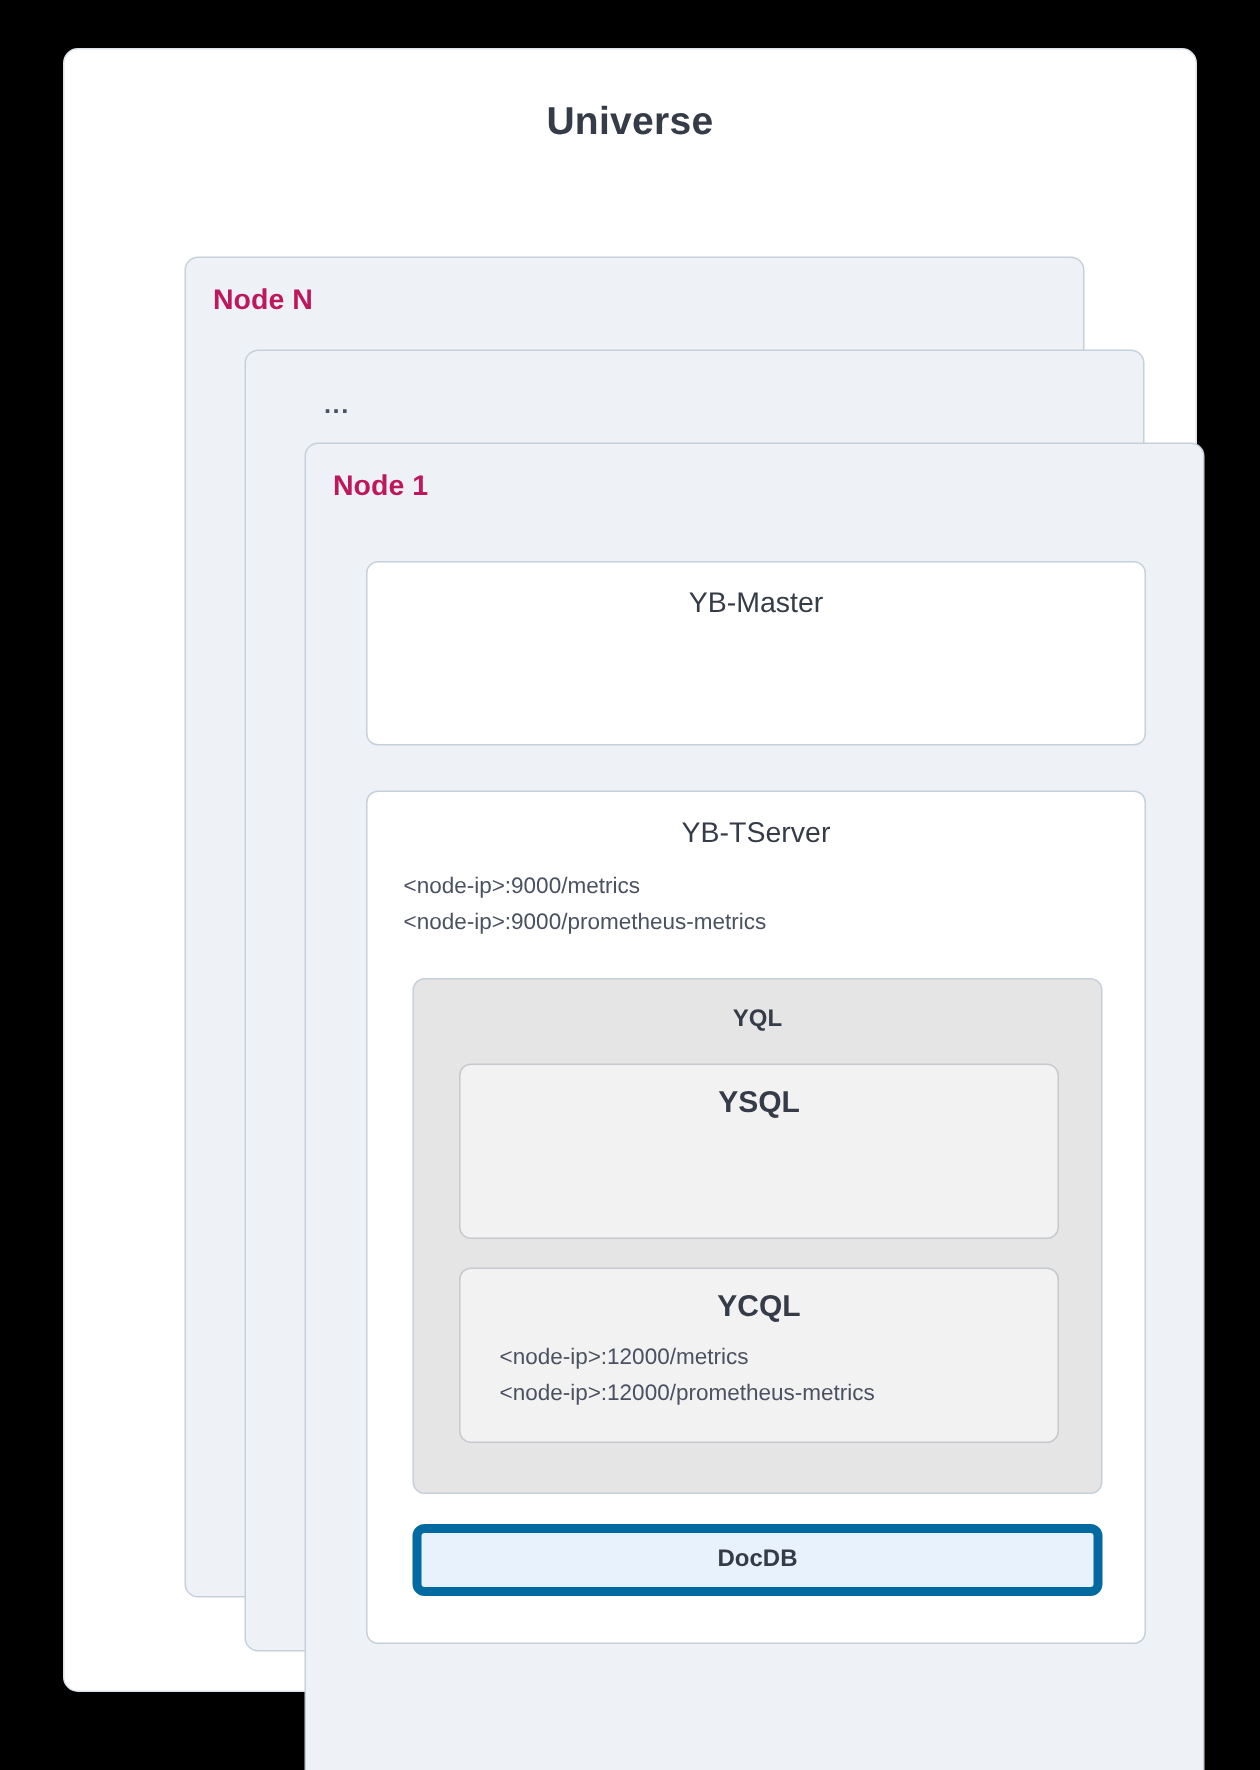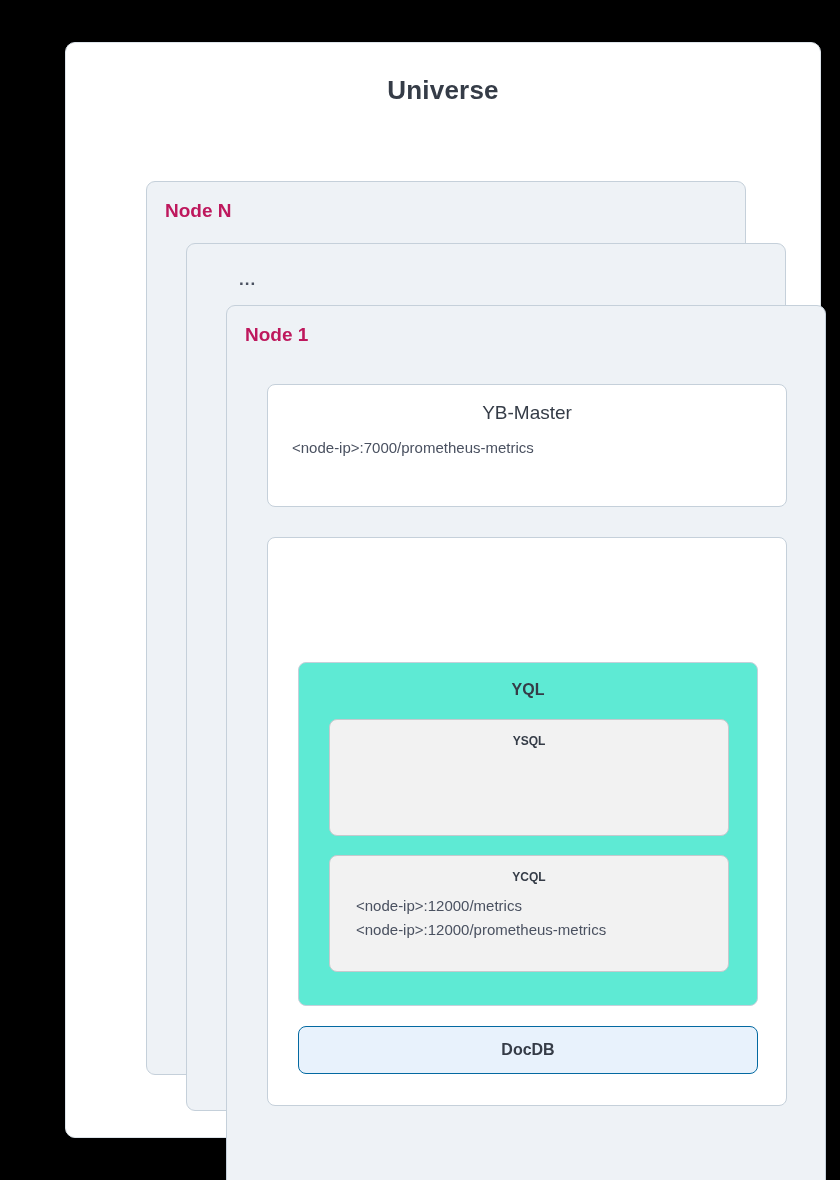--- a/index.html
+++ b/index.html
@@ -12,28 +12,27 @@
     height: 1180px;
     font-family: "Liberation Sans", sans-serif;
     position: relative;
     overflow: hidden;
   }
 
   
   .universe-panel {
     position: absolute;
     left: 42px;
-    top: 42px;
+    top: 32px;
     width: 756px;
     height: 1096px;
     background: #ffffff;
     border: 1px solid #dde4ea;
     border-radius: 10px;
     box-sizing: border-box;
-    margin-left: 23px;
   }
 
   .universe-title {
     position: absolute;
     left: 0;
     top: 32px;
     width: 100%;
     text-align: center;
     font-size: 26px;
     font-weight: bold;
@@ -124,21 +123,21 @@
   }
   .svc-line { white-space: nowrap; }
 
   
   .yql-box {
     position: absolute;
     left: 30px;
     top: 124px;
     width: 460px;
     height: 344px;
-    background: #5eead4;
+    background: #e5e5e5;
     border: 1px solid #c5d0da;
     border-radius: 8px;
     box-sizing: border-box;
   }
   .yql-title {
     text-align: center;
     font-size: 16px;
     font-weight: bold;
     color: #353c47;
     margin-top: 18px;
@@ -153,42 +152,42 @@
     background: #f2f2f2;
     border: 1px solid #c5c9cd;
     border-radius: 8px;
     box-sizing: border-box;
   }
   .sub-ysql { top: 56px; }
   .sub-ycql { top: 192px; }
 
   .sub-title {
     text-align: center;
-    font-size: 12px;
+    font-size: 20px;
     font-weight: bold;
     color: #353c47;
     margin-top: 14px;
   }
   .sub-lines {
     margin-top: 10px;
     padding-left: 26px;
     font-size: 15px;
     line-height: 24px;
     color: #4a5160;
   }
 
   
   .docdb-box {
     position: absolute;
     left: 30px;
     top: 488px;
     width: 460px;
     height: 48px;
     background: #e8f2fc;
-    border: 1px solid #0369a1;
+    border: 6px solid #0369a1;
     border-radius: 8px;
     box-sizing: border-box;
     display: flex;
     align-items: center;
     justify-content: center;
   }
   .docdb-title {
     font-size: 16px;
     font-weight: bold;
     color: #353c47;
@@ -208,25 +207,29 @@
   <div class="node-card node-card-mid">
     <div class="node-label-ellipsis">...</div>
   </div>
 
   <div class="node-card node-card-1">
     <div class="node-label">Node 1</div>
 
     <div class="svc-box svc-master">
       <div class="svc-title">YB-Master</div>
       <div class="svc-lines">
-        <div class="svc-line">&lt;node-ip&gt;:7000/prometheus-metrics</div>
       </div>
     </div>
 
     <div class="svc-box svc-tserver">
+      <div class="svc-title">YB-TServer</div>
+      <div class="svc-lines">
+        <div class="svc-line">&lt;node-ip&gt;:9000/metrics</div>
+        <div class="svc-line">&lt;node-ip&gt;:9000/prometheus-metrics</div>
+      </div>
 
       <div class="yql-box">
         <div class="yql-title">YQL</div>
 
         <div class="sub-card sub-ysql">
           <div class="sub-title">YSQL</div>
           <div class="sub-lines">
           </div>
         </div>
 

